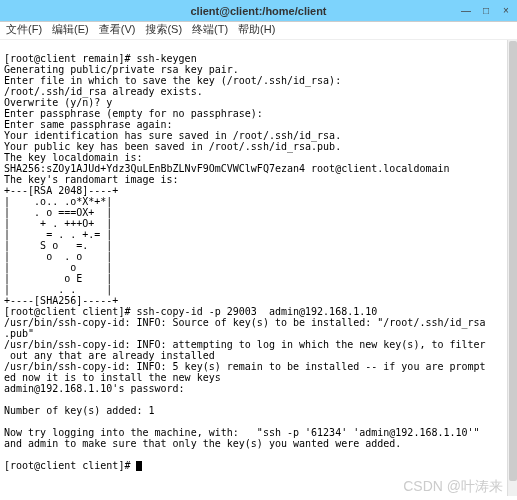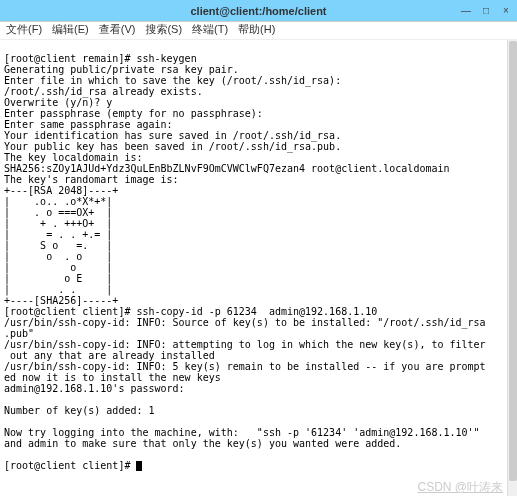--- a/index.html
+++ b/index.html
@@ -6,21 +6,21 @@
     body { width: 517px; height: 500px; font-family: sans-serif; background: #fff; overflow: hidden; position: relative; }
     .titlebar { height: 22px; background: #7dd3fc; border-bottom: 1px solid #ccc; display: flex; align-items: center; justify-content: center; position: relative; font-size: 11px; color: #333; }
     .titlebar-title { font-weight: bold; }
     .win-controls { position: absolute; right: 4px; display: flex; gap: 6px; }
     .win-btn { width: 14px; height: 14px; display: flex; align-items: center; justify-content: center; font-size: 10px; cursor: pointer; color: #444; }
     .menubar { height: 18px; display: flex; align-items: flex-start; padding: 0 6px; font-size: 11px; color: #333; border-bottom: 1px solid #eee; gap: 10px; }
     .menubar span { cursor: pointer; }
     .terminal { font-family: "DejaVu Sans Mono", monospace; font-size: 10px; line-height: 11px; padding: 2px 4px; white-space: pre; color: #000; background: #fff; height: 456px; overflow: hidden; }
     .scrollbar { position: absolute; right: 0; top: 40px; width: 10px; height: 456px; background: #f0f0f0; border-left: 1px solid #ddd; }
     .scrollbar-thumb { width: 8px; margin: 1px; height: 440px; background: #ccc; border-radius: 2px; }
-    .watermark { position: absolute; bottom: 4px; right: 14px; font-size: 12px; color: #ccc; text-decoration: underline; }
+    .watermark { position: absolute; bottom: 4px; right: 14px; font-size: 14px; color: #ccc; }
     .cursor { display: inline-block; width: 6px; height: 10px; background: #000; vertical-align: text-bottom; }
   </style>
 </head>
 <body>
 
 <div class="titlebar">
   <span class="titlebar-title">client@client:/home/client</span>
   <div class="win-controls">
     <span class="win-btn">—</span>
     <span class="win-btn">□</span>
@@ -54,21 +54,21 @@
 <span>|    .o.. .o*X*+*|</span>
 <span>|    . o ===OX+  |</span>
 <span>|     + . +++O+  |</span>
 <span>|      = . . +.= |</span>
 <span>|     S o   =.   |</span>
 <span>|      o  . o    |</span>
 <span>|          o     |</span>
 <span>|         o E    |</span>
 <span>|        . .     |</span>
 <span>+----[SHA256]-----+</span>
-<span>[root@client client]# ssh-copy-id -p 61234  admin@192.168.1.10</span>
+<span>[root@client client]# ssh-copy-id -p 29003  admin@192.168.1.10</span>
 <span>/usr/bin/ssh-copy-id: INFO: Source of key(s) to be installed: "/root/.ssh/id_rsa</span>
 <span>.pub"</span>
 <span>/usr/bin/ssh-copy-id: INFO: attempting to log in which the new key(s), to filter</span>
 <span> out any that are already installed</span>
 <span>/usr/bin/ssh-copy-id: INFO: 5 key(s) remain to be installed -- if you are prompt</span>
 <span>ed now it is to install the new keys</span>
 <span>admin@192.168.1.10's password:</span>
 <span></span>
 <span>Number of key(s) added: 1</span>
 <span></span>

